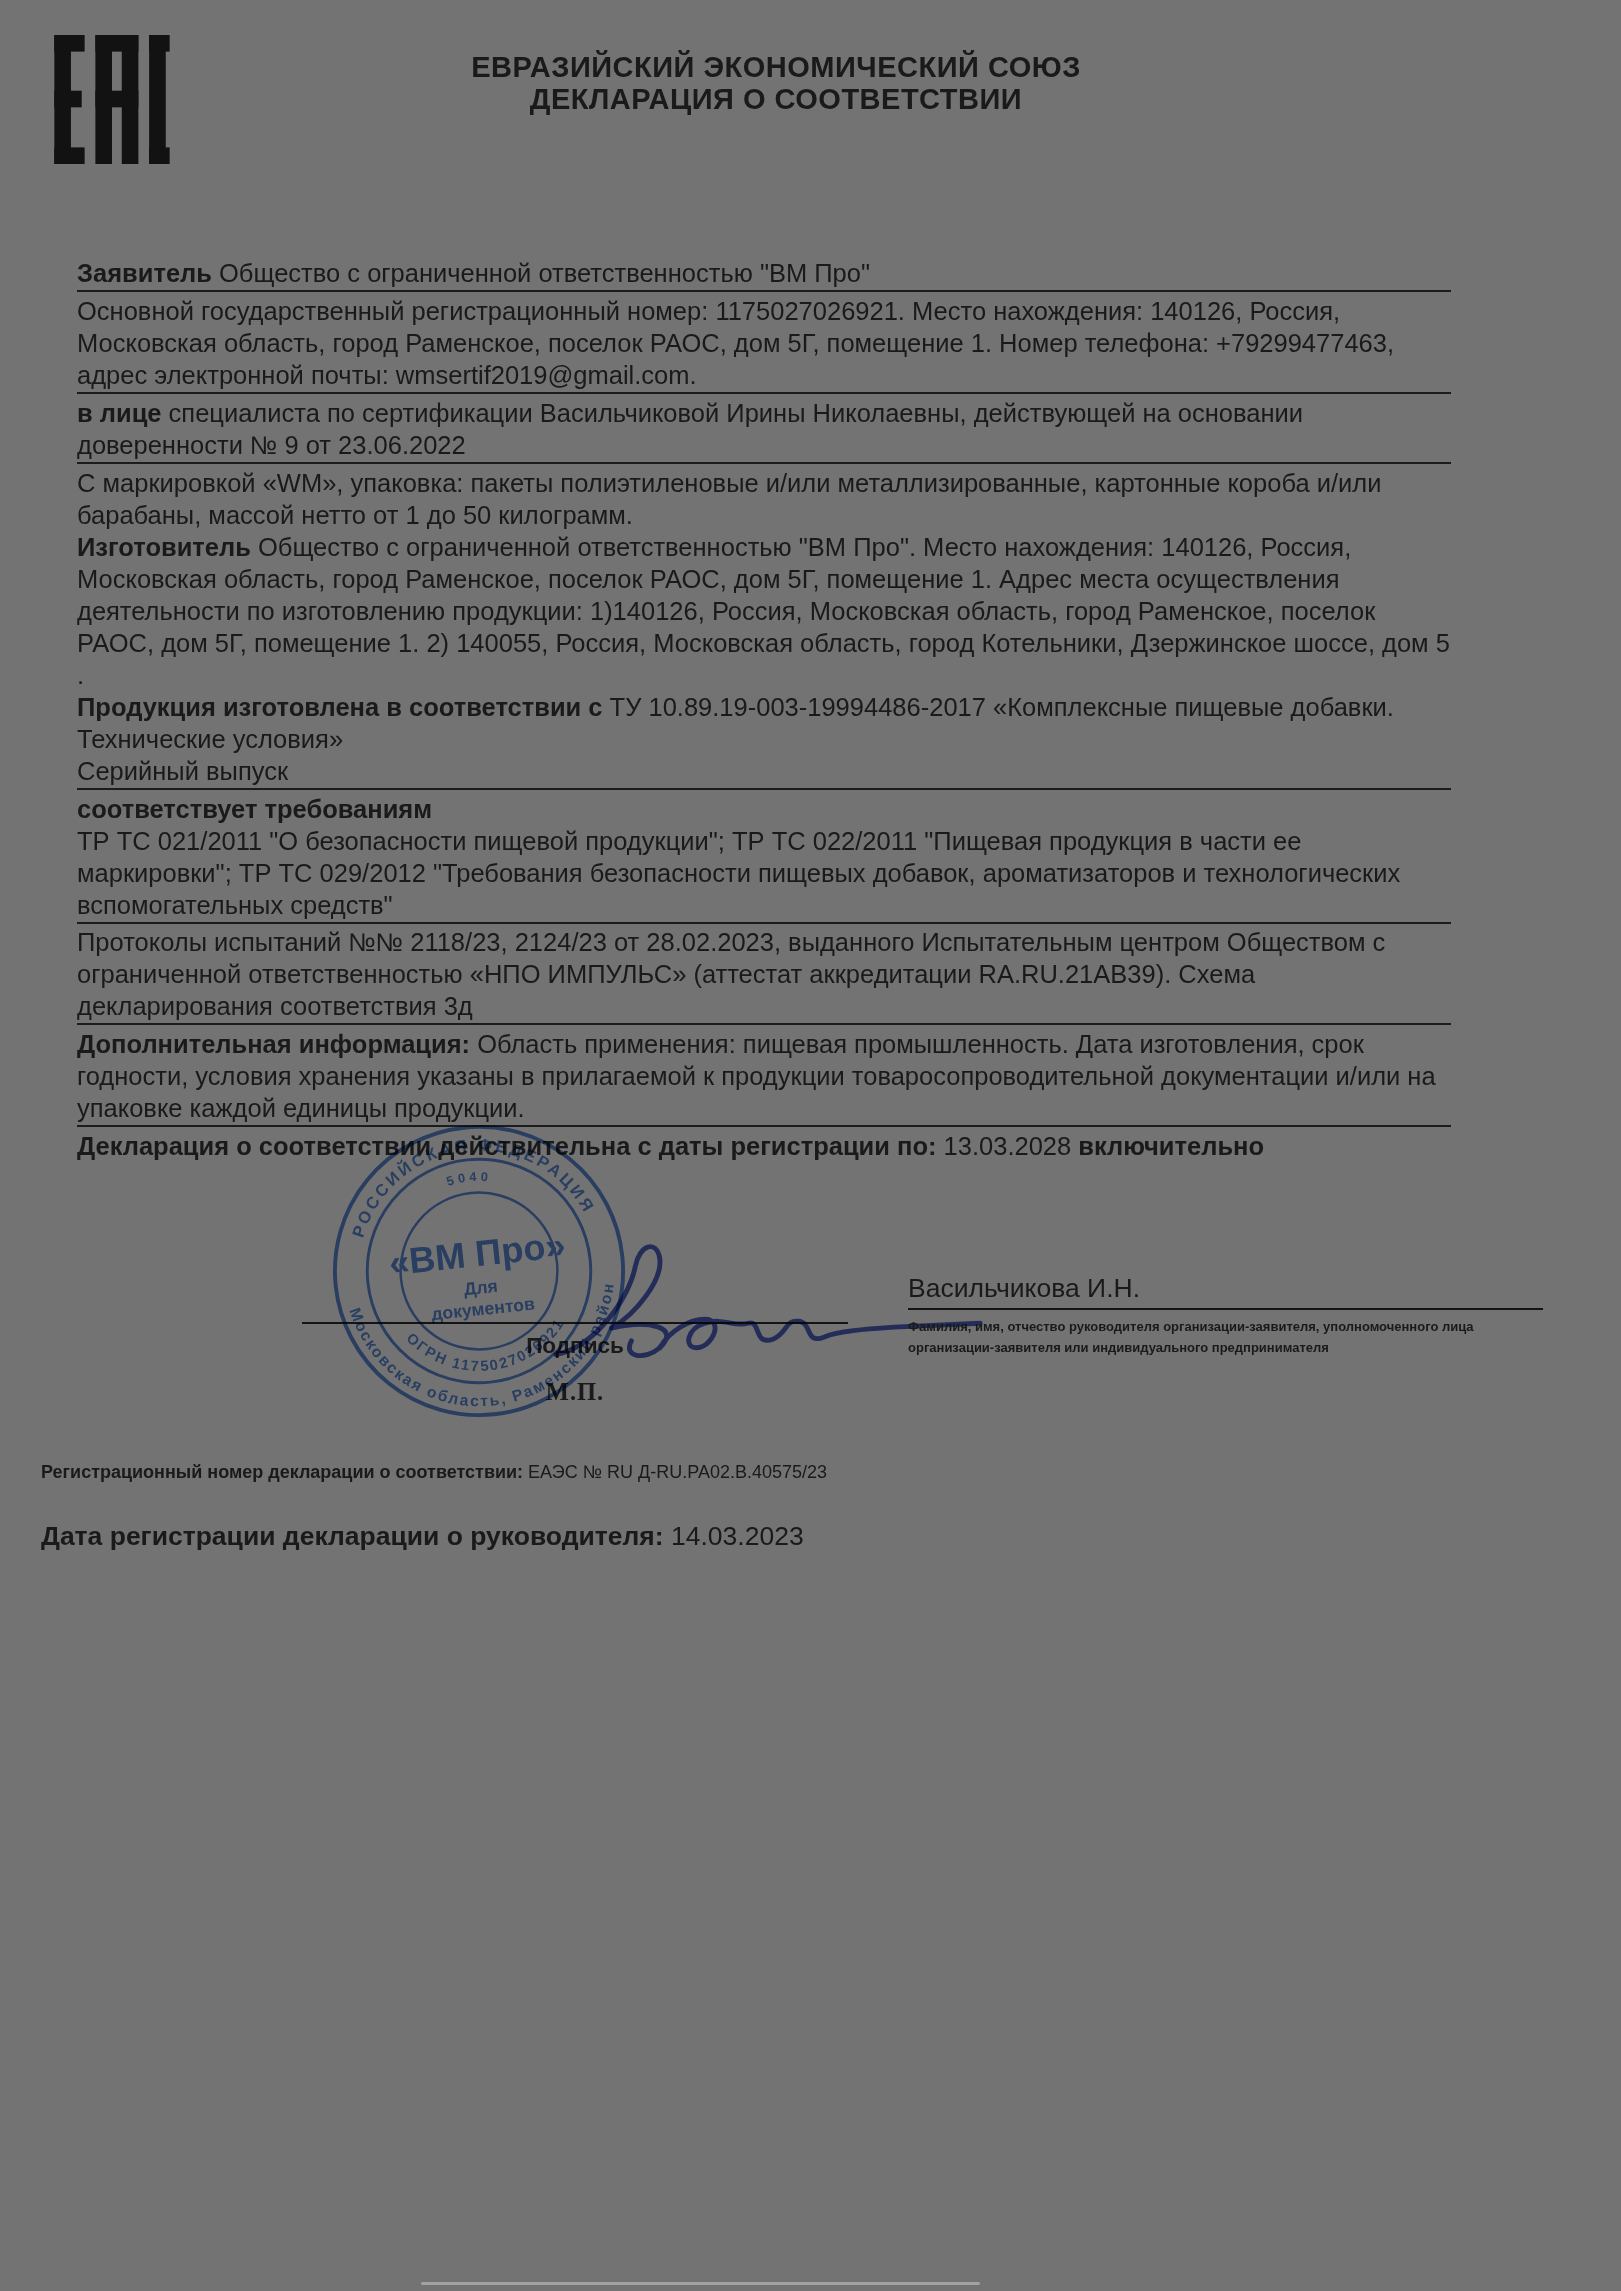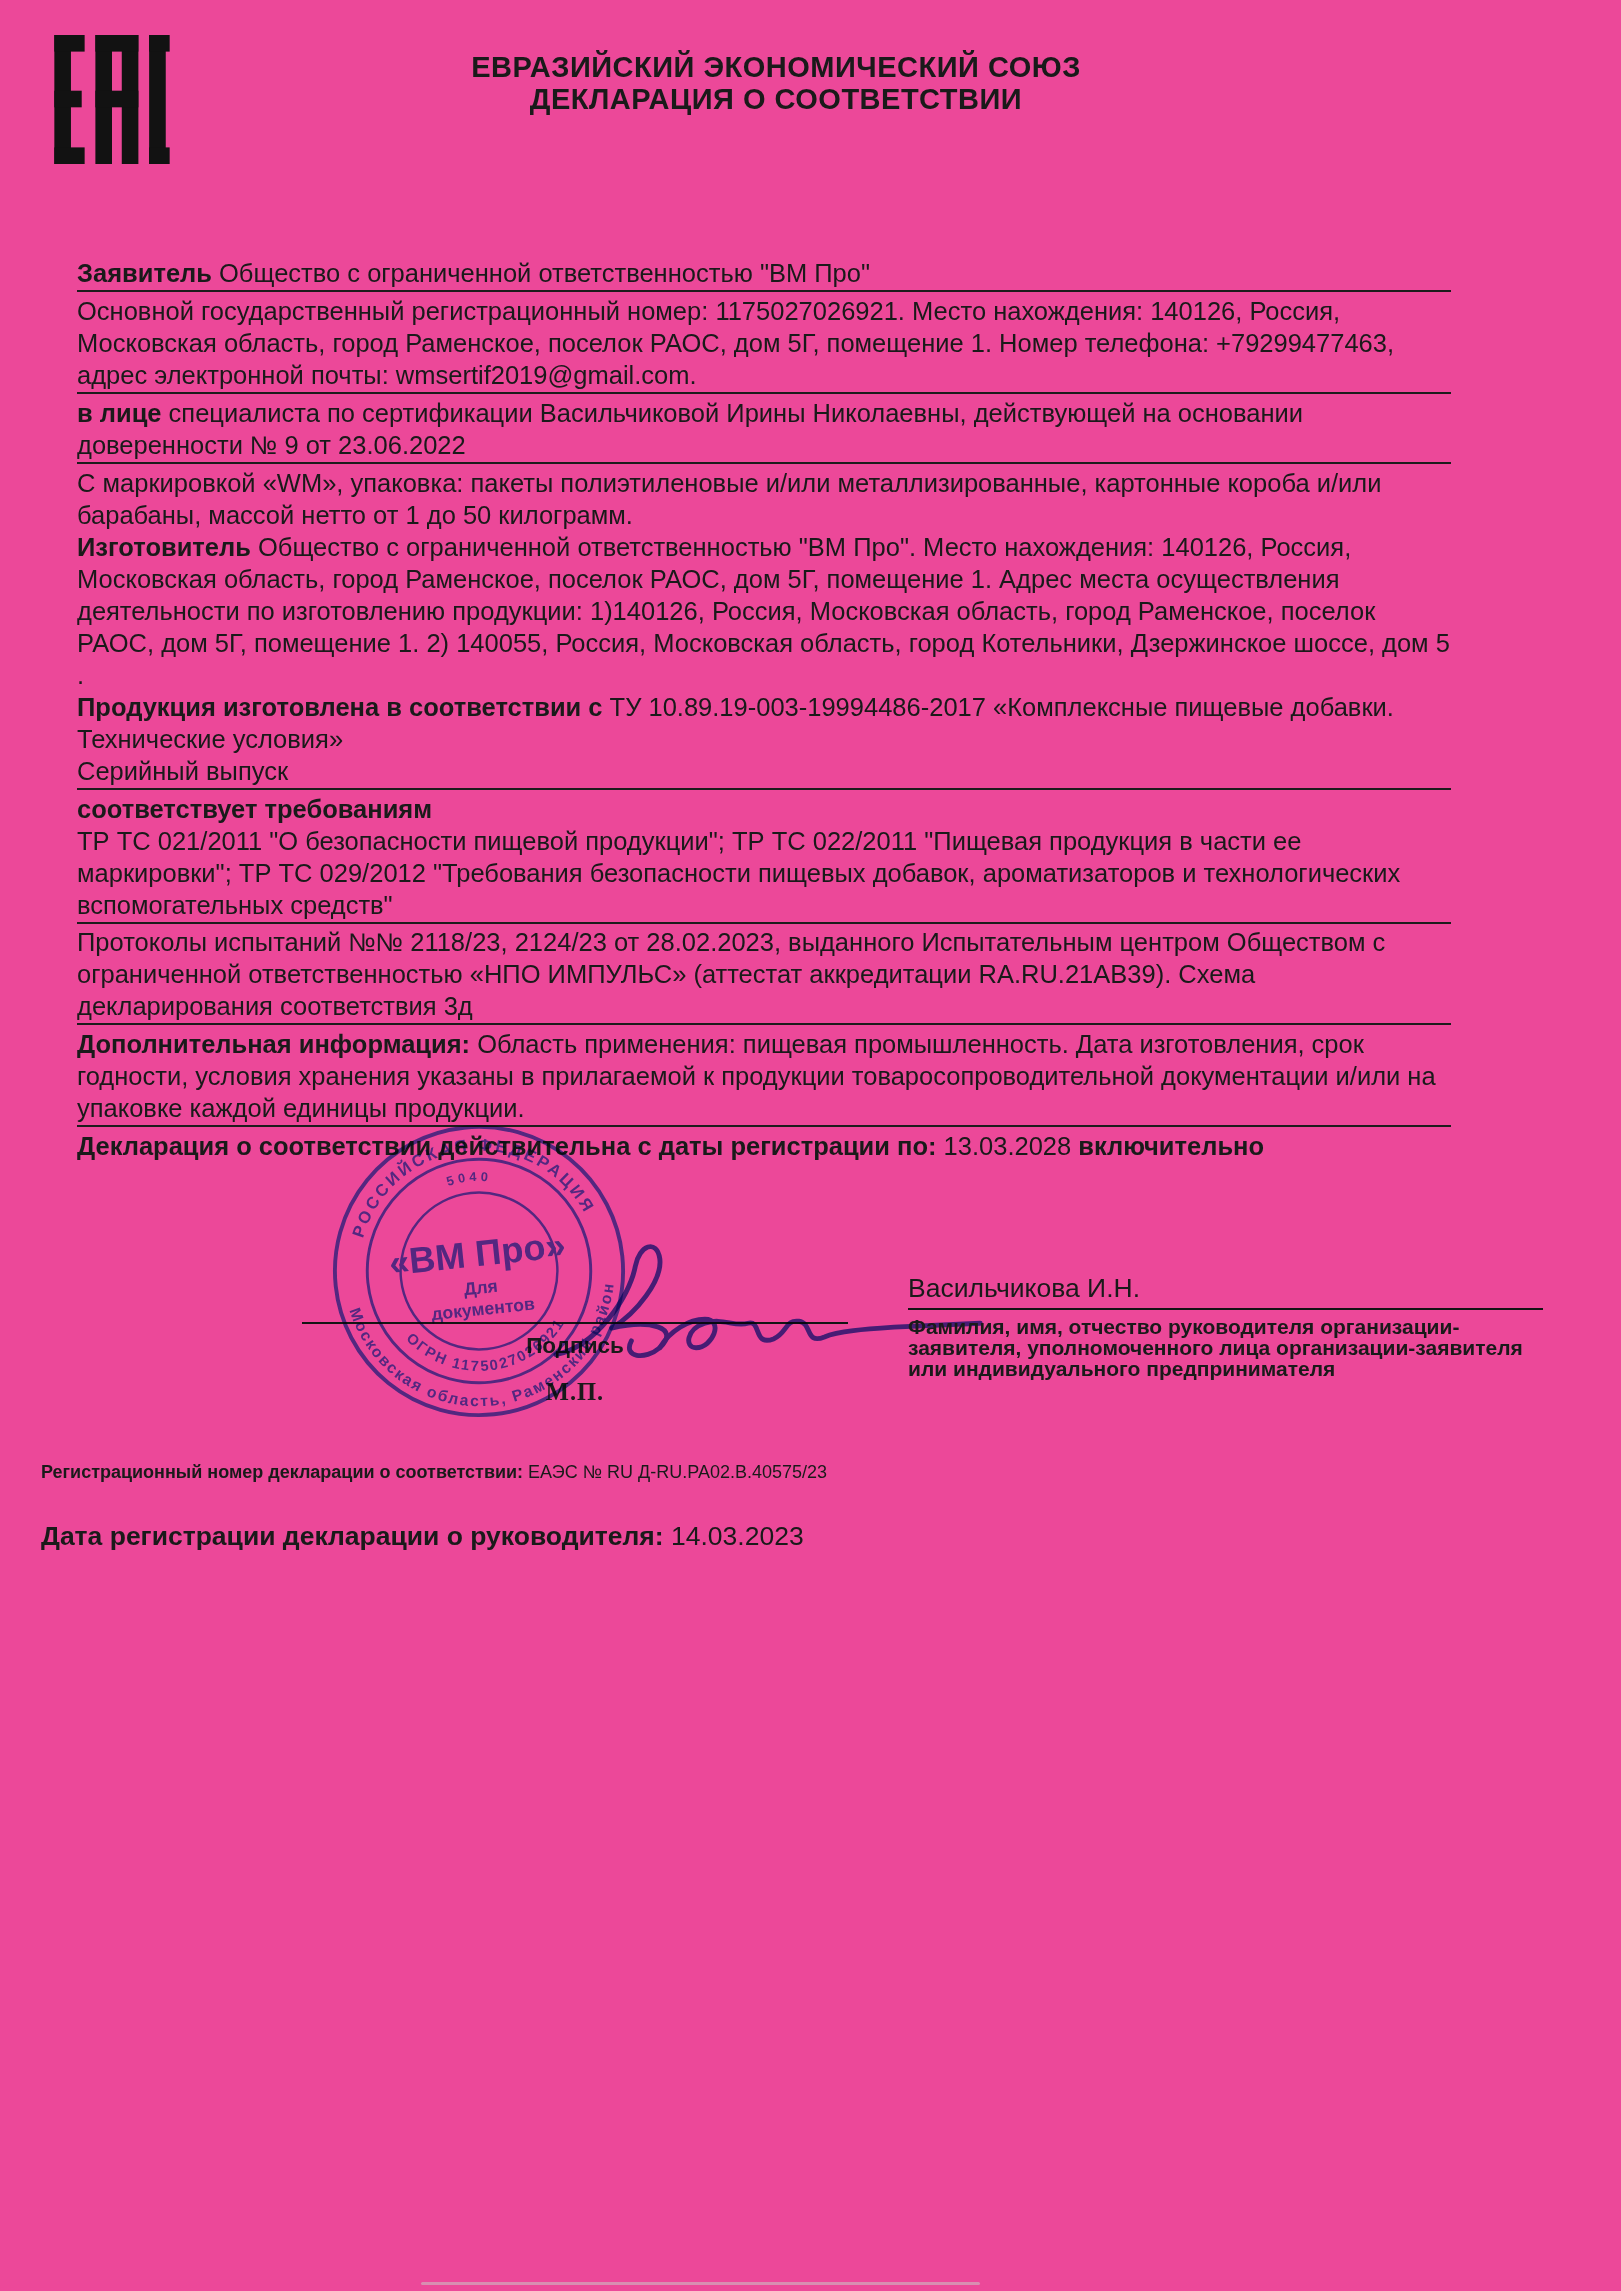--- a/index.html
+++ b/index.html
@@ -1,20 +1,20 @@
 <!DOCTYPE html>
 <html><head>
 <meta charset="utf-8">
 <style>
   html,body{margin:0;padding:0;background:#e8e8e6;}
   .page{
     position:relative;
     width:1621px;height:2292px;
     margin:0 auto;
-    background:#ec4899;
+    background:#737373;
     font-family:"Liberation Sans", sans-serif;
     color:#1a1a1a;
     overflow:hidden;
   }
   
   .eac{position:absolute;left:54px;top:35px;width:116px;height:129px;}
   
   .title{position:absolute;left:41px;top:51px;width:1470px;text-align:center;
          font-weight:bold;font-size:29px;line-height:32px;letter-spacing:0.5px;}
   
@@ -25,21 +25,21 @@
   .u{padding-bottom:1px;border-bottom:2px solid #1c1c1c;margin-bottom:2.9px !important;}
   
   .sigline-left{position:absolute;left:302px;top:1322px;width:546px;border-top:2px solid #141414;}
   .podpis{position:absolute;left:302px;top:1333px;width:546px;text-align:center;
           font-size:22.5px;font-weight:bold;}
   .mp{position:absolute;left:302px;top:1378px;width:546px;text-align:center;
       font-family:"Liberation Serif", serif;font-weight:bold;font-size:24.5px;letter-spacing:1px;}
   .right-sign{position:absolute;left:908px;top:1274px;width:635px;text-align:left;}
   .right-sign .name{font-size:26.5px;line-height:29px;}
   .right-sign .rline{border-top:2.9px solid #141414;margin-top:4.9px;margin-bottom:5.9px;}
-  .right-sign .caption{font-size:21px;line-height:21px;font-weight:bold;}
+  .right-sign .caption{font-size:13px;line-height:21px;font-weight:bold;}
   .stampwrap{position:absolute;left:331px;top:1123px;width:296px;height:296px;
              mix-blend-mode:multiply;opacity:.92;transform:rotate(-6deg);}
   .sigwrap{position:absolute;left:541px;top:1237px;width:461px;height:147px;
            mix-blend-mode:multiply;}
   
   .foot1{position:absolute;left:41px;top:1462px;font-size:18px;}
   .foot2{position:absolute;left:41px;top:1521px;font-size:26.5px;}
   .artifact{position:absolute;left:421px;top:2282px;width:559px;height:2.9px;
             background:#c9c9c4;opacity:.55;border-radius:2px;}
 </style>

